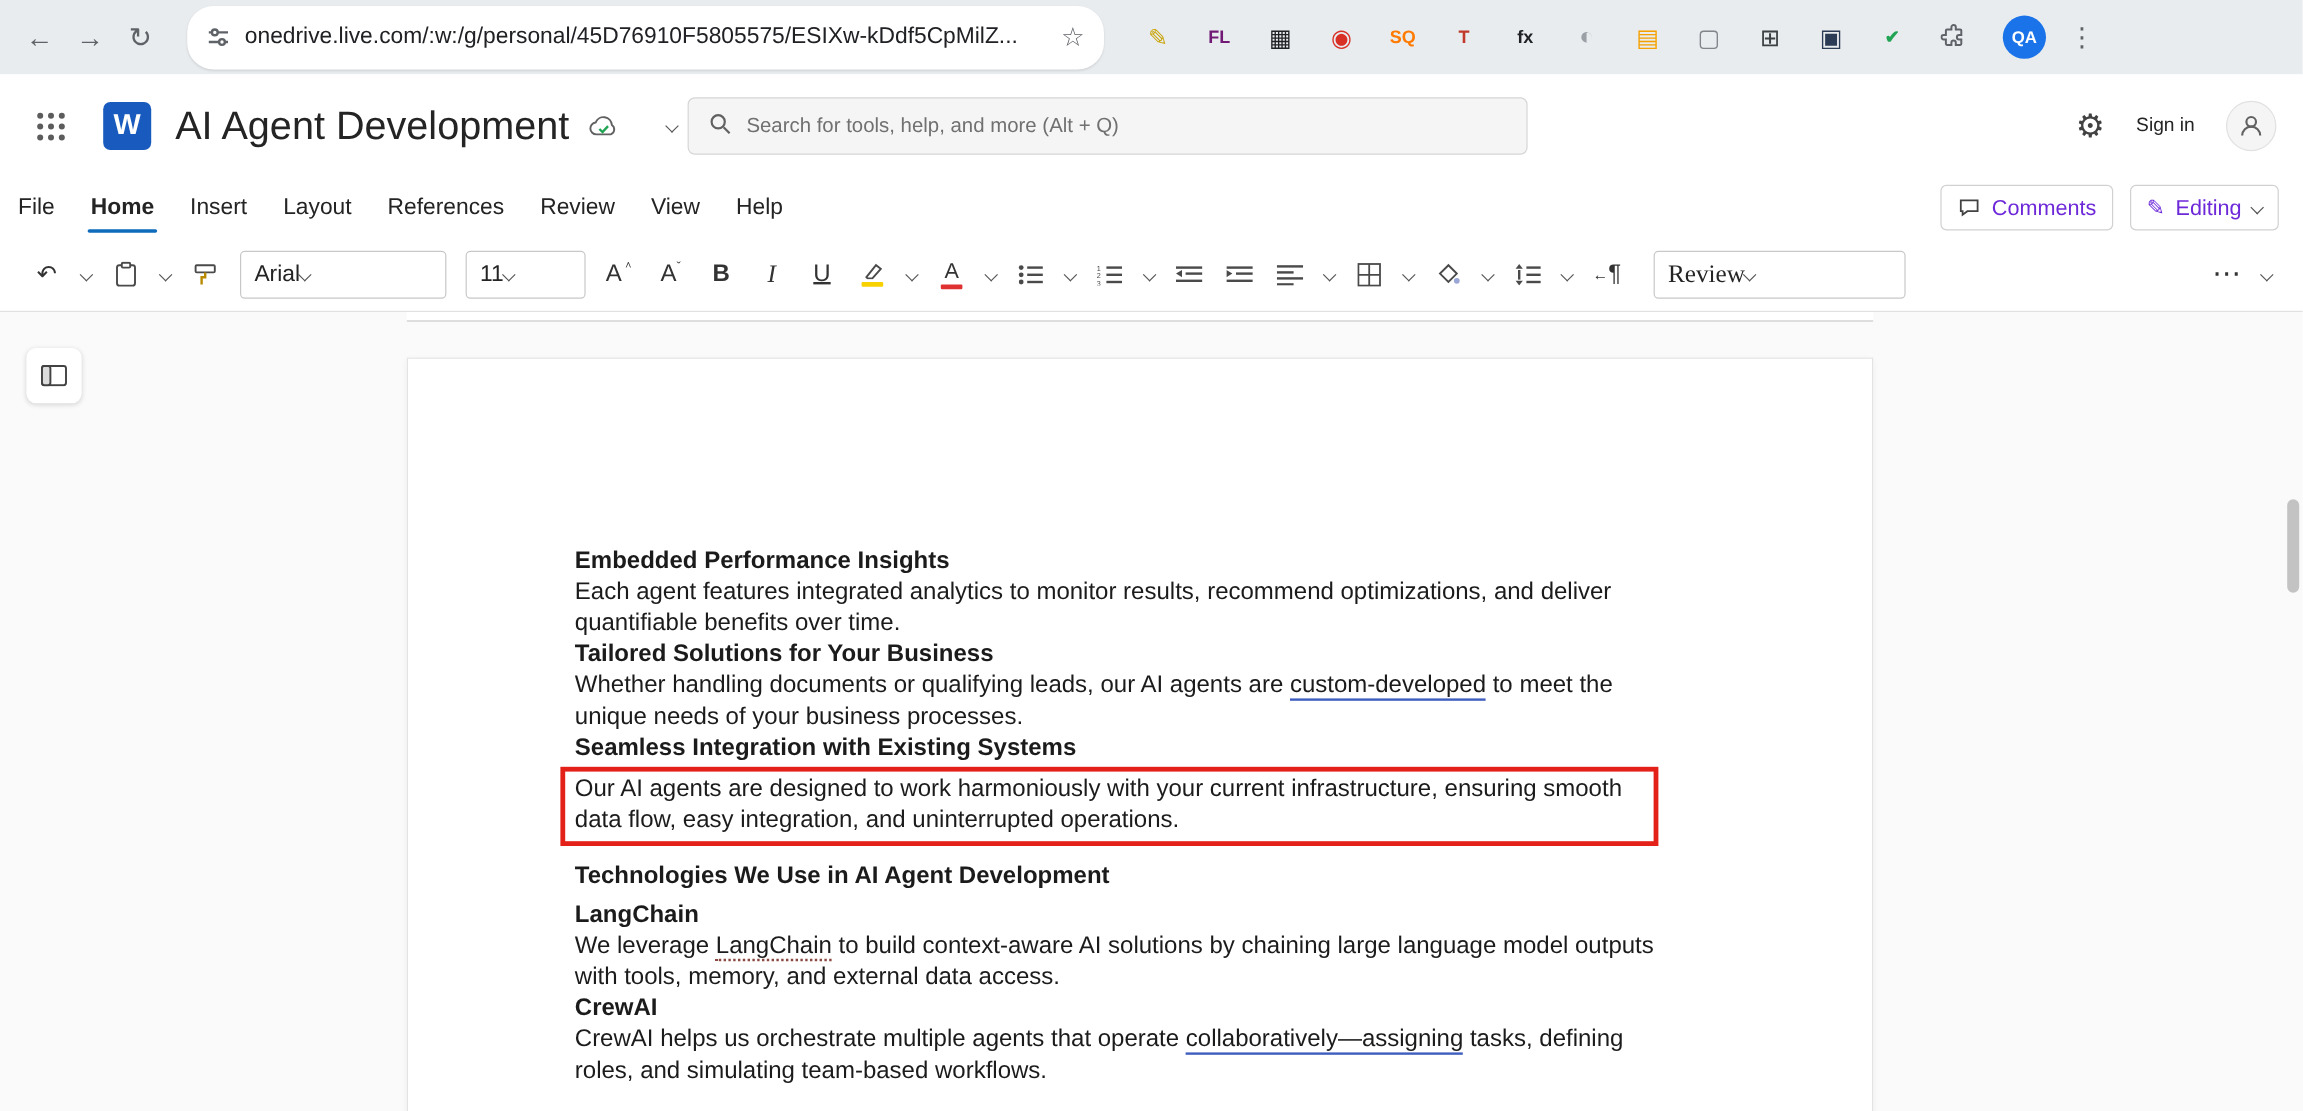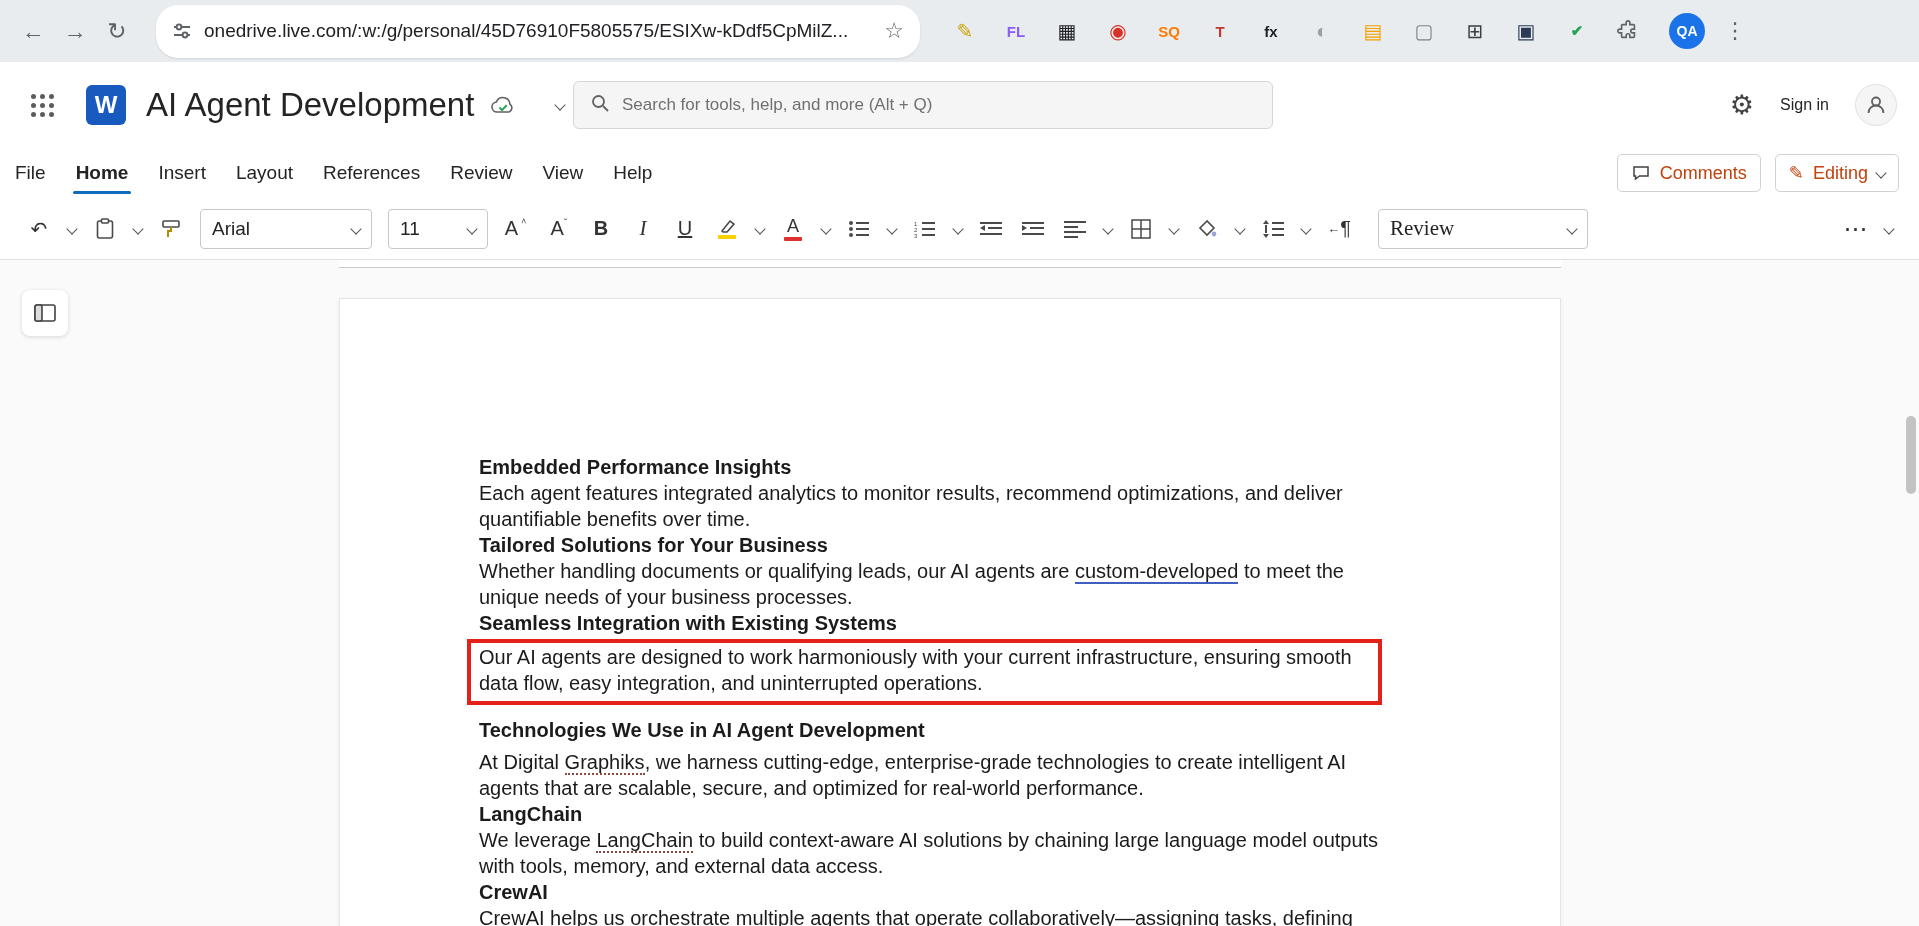--- a/index.html
+++ b/index.html
@@ -47,30 +47,30 @@
   .person { width:42px; height:42px; border-radius:50%; background:#f5f5f5; border:1px solid #e1e1e1;
             display:flex; align-items:center; justify-content:center; }
 
   
   .menu { height:50px; display:flex; align-items:center; position:relative; background:#fff; }
   .mtab { padding:0 15px; font-size:19px; color:#242424; height:50px; display:flex; align-items:center; position:relative; }
   .mtab.active { font-weight:700; }
   .tab-underline { position:absolute; left:12px; right:12px; bottom:4px; height:3px; border-radius:2px; }
   .menu-right { position:absolute; right:20px; top:6px; display:flex; gap:14px; }
   .pill-btn { height:38px; border:1px solid #d1d1d1; border-radius:5px; background:#fff; display:flex;
-              align-items:center; gap:9px; padding:0 13px; font-size:18px; color:#c2410c; }
+              align-items:center; gap:9px; padding:0 13px; font-size:18px; color:#6d28d9; }
 
   
   .ribbon { height:62px; border-bottom:1px solid #e1e1e1; display:flex; align-items:center;
             padding:0 20px; gap:4px; background:#fff; }
   .rb { height:40px; min-width:38px; border-radius:4px; display:flex; align-items:center;
         justify-content:center; color:#333; font-size:20px; padding:0 4px; }
   .rb-chev { min-width:20px; }
   .combo { height:40px; border:1px solid #c8c8c8; border-radius:4px; display:flex; align-items:center;
-           justify-content:space-between; padding:0 11px; font-size:19px; color:#242424; margin:0 6px; background:#fff; }
+           padding:0 11px; font-size:19px; color:#242424; margin:0 6px; background:#fff; }
   .combo.font { width:172px; }
   .combo.size { width:100px; }
   .combo.style { width:210px; font-family:"Liberation Serif", serif; font-size:21px; margin-left:16px; }
   .blet { font-weight:800; }
   .ilet { font-family:"Liberation Serif", serif; font-style:italic; font-size:21px; }
   .ulet { text-decoration:underline; }
   .fsize { position:relative; font-weight:400; }
   .fsize sup { font-size:11px; position:relative; top:-6px; }
   .fc { display:flex; flex-direction:column; align-items:center; line-height:1; }
   .fc .bar { width:18px; height:4px; margin-top:2px; border-radius:1px; }
@@ -114,21 +114,21 @@
           </g>
         </svg>
     </span>
     <span class="url">onedrive.live.com/:w:/g/personal/45D76910F5805575/ESIXw-kDdf5CpMilZ...</span>
     <span class="star">☆</span>
   </div>
   <div class="ext-row">
     <div class="ext" style="color: rgb(201, 165, 10);">
         <span class="shape">✎</span>
       </div>
-    <div class="ext" style="color: #8b5cf6;">
+    <div class="ext" style="color: #701a75;">
         <span>FL</span>
       </div>
     <div class="ext" style="color: rgb(32, 33, 36);">
         <span class="shape">▦</span>
       </div>
     <div class="ext" style="color: rgb(217, 48, 37);">
         <span class="shape">◉</span>
       </div>
     <div class="ext" style="color: rgb(255, 122, 0);">
         <span>SQ</span>
@@ -446,21 +446,20 @@
 
     <p class="btitle">Tailored Solutions for Your Business</p>
     <p><span>Whether handling documents or qualifying leads, our AI agents are </span><span class="u-suggest">custom-developed</span><span> to meet the unique needs of your business processes.</span></p>
 
     <p class="btitle">Seamless Integration with Existing Systems</p>
     <div class="redbox" style="border-color: rgb(227, 33, 25);">
       <p>Our AI agents are designed to work harmoniously with your current infrastructure, ensuring smooth data flow, easy integration, and uninterrupted operations.</p>
     </div>
 
     <p class="h2">Technologies We Use in AI Agent Development</p>
-    <p><span>At Digital </span><span class="u-spell">Graphiks</span><span>, we harness cutting-edge, enterprise-grade technologies to create intelligent AI agents that are scalable, secure, and optimized for real-world performance.</span></p>
 
     <p class="btitle">LangChain</p>
     <p><span>We leverage </span><span class="u-spell">LangChain</span><span> to build context-aware AI solutions by chaining large language model outputs with tools, memory, and external data access.</span></p>
 
     <p class="btitle">CrewAI</p>
     <p><span>CrewAI helps us orchestrate multiple agents that operate </span><span class="u-suggest">collaboratively—assigning</span><span> tasks, defining roles, and simulating team-based workflows.</span></p>
   </div>
 
   <div class="sb-thumb"></div>
 </div>

